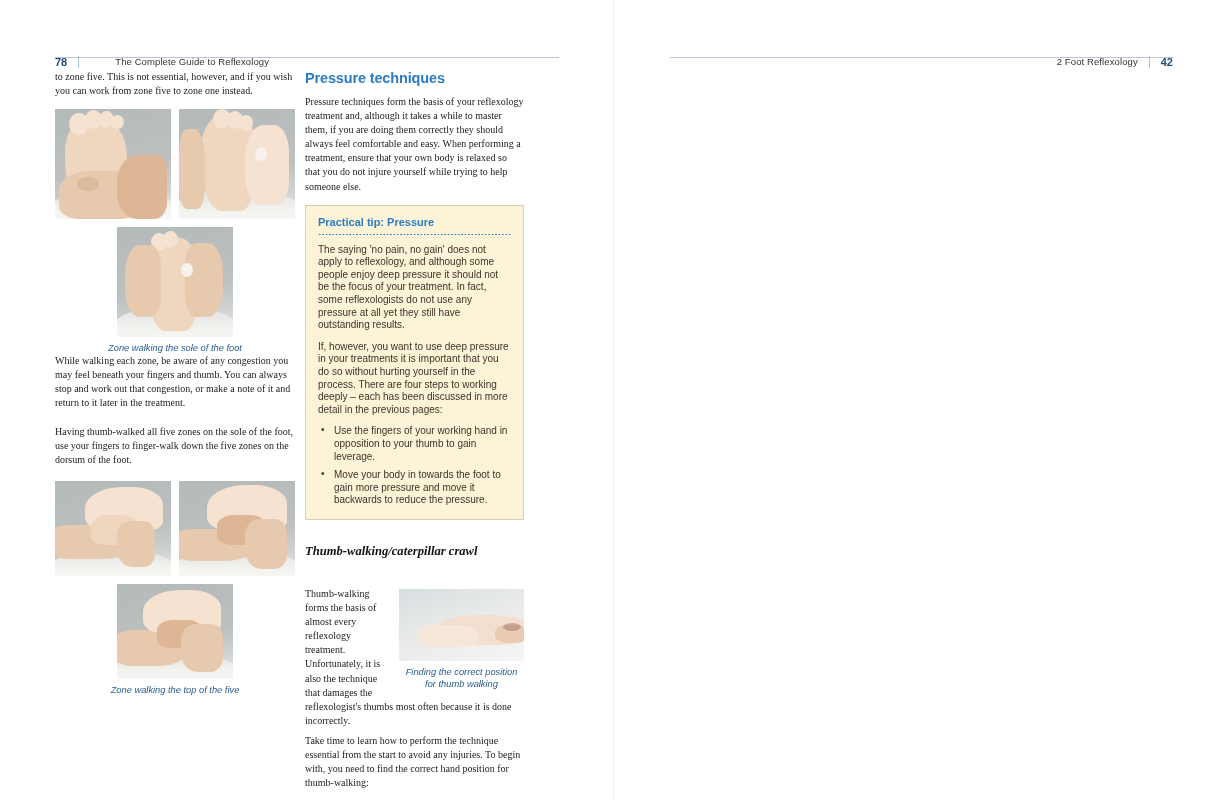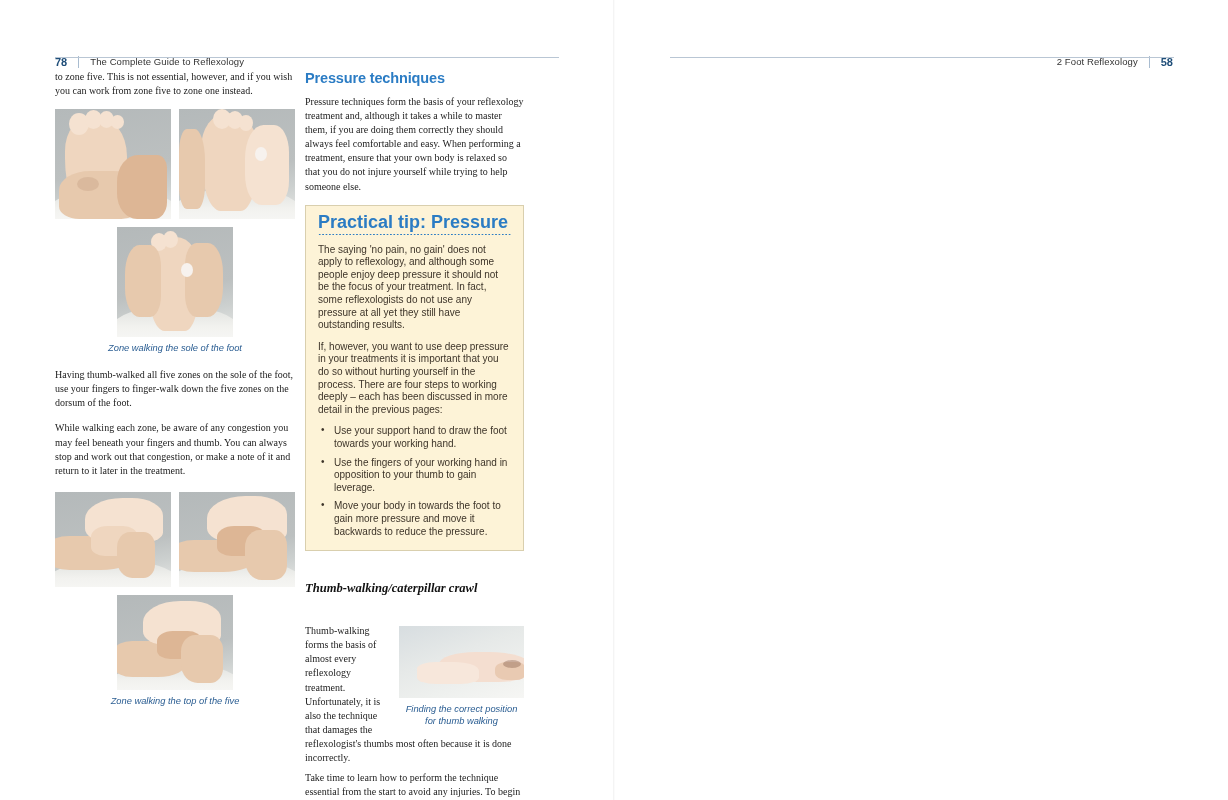--- a/index.html
+++ b/index.html
@@ -40,21 +40,21 @@
     font-weight: bold;
     font-size: 11px;
     color: #1f4e79;
   }
   .runhead .sep {
     display: inline-block;
     width: 1px; height: 12px;
     background: #a9bcd0;
     margin: 0 11px;
   }
-  .runhead .title { color: #333; letter-spacing: 0.1px; }
+  .runhead .title { color: #333; letter-spacing: 0.1px; margin-left: 25px; }
   .rule {
     position: absolute;
     height: 1px;
     background: #b9c6d4;
   }
   .rule.left  { left: 55px; width: 504px; top: 57px; }
   .rule.right { left: 670px; width: 504px; top: 57px; }
   
 
   
@@ -95,21 +95,21 @@
 
   
   .tipbox {
     background: #fdf3d7;
     border: 1px solid #d9cfae;
     padding: 9px 12px 12px 12px;
     margin: 0;
   }
   .tipbox h4 {
     font-family: "Liberation Sans", sans-serif;
-    font-size: 18px;
+    font-size: 11px;
     font-weight: bold;
     color: #2b7cc4;
     margin: 0 0 4px 0;
     line-height: 14px;
   }
   .tip-dots {
     height: 3px;
     margin: 2px 0 8px 0;
     background-image: radial-gradient(circle, #2b7cc4 0.7px, transparent 0.8px);
     background-size: 3.4px 3px;
@@ -245,22 +245,22 @@
           <div class="skin sk1" style="left:30px;top:10px;width:54px;height:94px;border-radius:42% 46% 30% 32%/34% 40% 60% 58%;"></div>
           <div class="skin sk3" style="left:34px;top:6px;width:16px;height:18px;border-radius:50%;"></div>
           <div class="skin sk3" style="left:46px;top:4px;width:15px;height:17px;border-radius:50%;"></div>
           <div class="skin sk2" style="left:8px;top:18px;width:36px;height:72px;border-radius:40% 30% 30% 40%;"></div>
           <div class="skin sk2" style="left:68px;top:16px;width:38px;height:74px;border-radius:30% 40% 40% 30%;"></div>
           <div class="skin" style="background:#f7f2ee;left:64px;top:36px;width:12px;height:14px;border-radius:50%;"></div>
         </div>
       </div>
       <div class="caption">Zone walking the sole of the foot</div>
 
+      <p class="body">While walking each zone, be aware of any congestion you may feel beneath your fingers and thumb. You can always stop and work out that congestion, or make a note of it and return to it later in the treatment.</p>
       <p class="body" style="margin-top:14px;">Having thumb-walked all five zones on the sole of the foot, use your fingers to finger-walk down the five zones on the dorsum of the foot.</p>
-      <p class="body">While walking each zone, be aware of any congestion you may feel beneath your fingers and thumb. You can always stop and work out that congestion, or make a note of it and return to it later in the treatment.</p>
 
       <div class="photo-row" style="margin-top:14px;">
         <div class="photo" style="width:116px;height:95px;">
           <div class="sky"></div>
           <div class="towel"></div>
           <div class="skin sk2" style="left:-6px;top:44px;width:86px;height:34px;border-radius:24% 36% 40% 24%;"></div>
           <div class="skin sk3" style="left:30px;top:6px;width:78px;height:44px;border-radius:48% 40% 22% 30%;"></div>
           <div class="skin sk1" style="left:36px;top:34px;width:46px;height:30px;border-radius:36% 30% 40% 30%;"></div>
           <div class="skin sk2" style="left:62px;top:40px;width:38px;height:46px;border-radius:34% 30% 30% 40%;"></div>
         </div>
@@ -290,27 +290,26 @@
     <div class="col col-l2">
       <h2 class="section">Pressure techniques</h2>
       <p class="body">Pressure techniques form the basis of your reflexology treatment and, although it takes a while to master them, if you are doing them correctly they should always feel comfortable and easy. When performing a treatment, ensure that your own body is relaxed so that you do not injure yourself while trying to help someone else.</p>
 
       <div class="tipbox" style="margin-top:7px;">
         <h4>Practical tip: Pressure</h4>
         <div class="tip-dots"></div>
         <p>The saying 'no pain, no gain' does not apply to reflexology, and although some people enjoy deep pressure it should not be the focus of your treatment. In fact, some reflexologists do not use any pressure at all yet they still have outstanding results.</p>
         <p>If, however, you want to use deep pressure in your treatments it is important that you do so without hurting yourself in the process. There are four steps to working deeply – each has been discussed in more detail in the previous pages:</p>
         <ul>
-          <li>Use your support hand to draw the foot towards your working hand.</li>
           <li>Use the fingers of your working hand in opposition to your thumb to gain leverage.</li>
           <li>Move your body in towards the foot to gain more pressure and move it backwards to reduce the pressure.</li>
         </ul>
       </div>
 
-      <h3 class="subsection" style="margin-top:30px;">Thumb-walking/caterpillar crawl</h3>
+      <h3 class="subsection" style="margin-top:24px;">Thumb-walking/caterpillar crawl</h3>
 
       <div class="clearfix">
         <div class="float-right" style="width:125px;">
           <div class="photo" style="width:125px;height:72px;">
             <div class="sky" style="background:linear-gradient(160deg,#d7dde0 0%,#e6e9e8 40%,#eef0ee 70%,#f6f6f4 100%);"></div>
             <div class="skin" style="background:#f4ded0;left:40px;top:26px;width:92px;height:30px;border-radius:40% 46% 36% 26%;"></div>
             <div class="skin" style="background:#f7e7db;left:18px;top:36px;width:62px;height:22px;border-radius:30% 40% 30% 30%;"></div>
             <div class="skin" style="background:#e9cab2;left:96px;top:36px;width:30px;height:18px;border-radius:40% 30% 30% 40%;"></div>
             <div class="shade" style="left:104px;top:34px;width:18px;height:8px;border-radius:50%;background:rgba(120,80,60,0.35);"></div>
           </div>
@@ -321,21 +320,21 @@
 
       <p class="body" style="margin-top:2px;">Take time to learn how to perform the technique essential from the start to avoid any injuries. To begin with, you need to find the correct hand position for thumb-walking:</p>
     </div>
   </div>
 
   <div class="page">
 
     <div class="runhead right">
       <span class="title">2 Foot Reflexology</span>
       <span class="sep"></span>
-      <span class="folio">58</span>
+      <span class="folio">42</span>
     </div>
 
   </div>
 
   <div class="rule left"></div>
   <div class="rule right"></div>
   <div class="gutter"></div>
 </div>
 
 </body></html>

